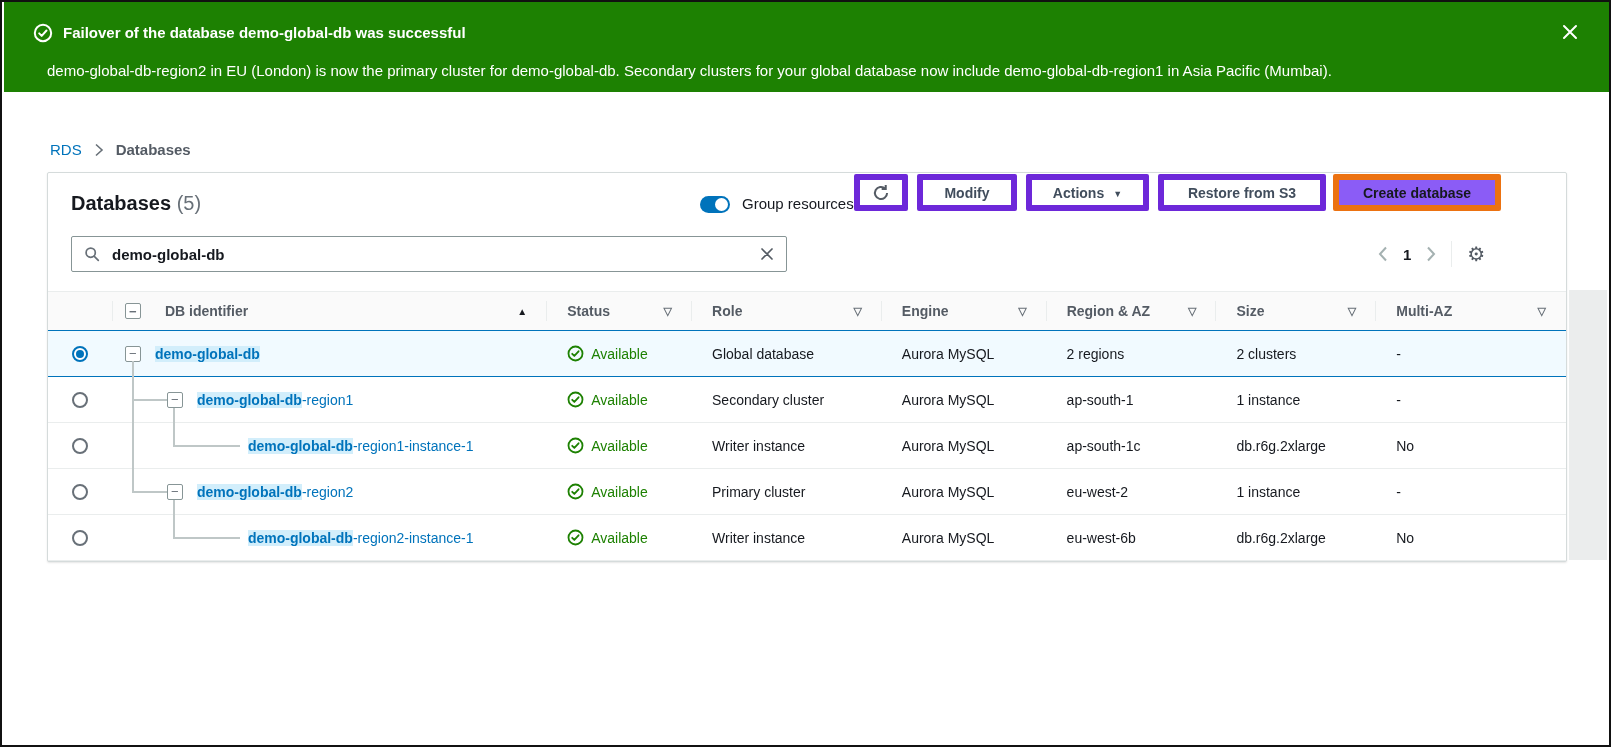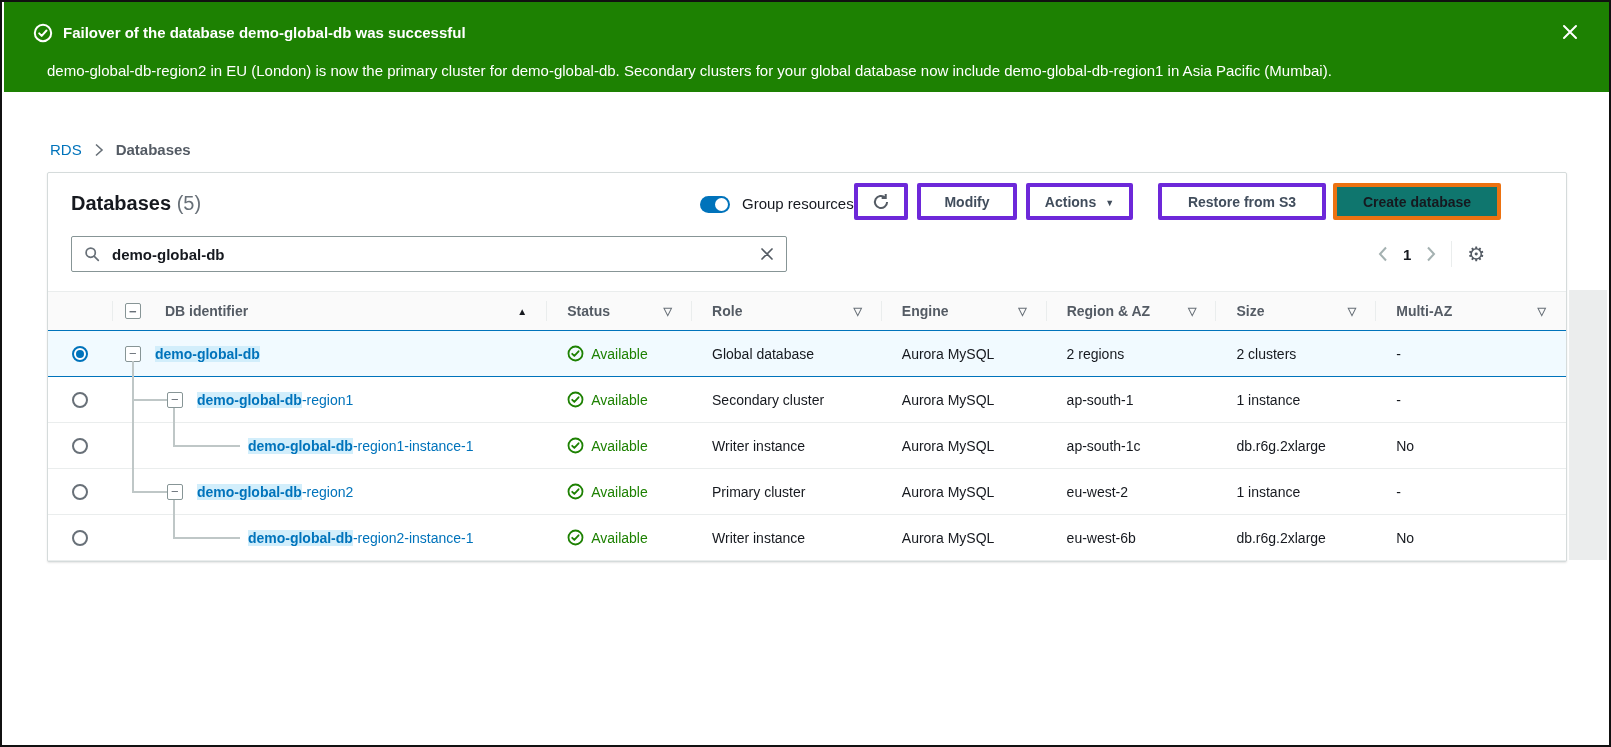--- a/index.html
+++ b/index.html
@@ -29,30 +29,30 @@
     box-shadow:0 1px 2px rgba(0,0,0,0.10); box-sizing:border-box;
   }
   .card-title { position:absolute; left:23px; top:19px; font-size:20px; font-weight:700; color:#16191f; }
   .card-count { font-weight:400; color:#687078; }
 
   .toggle { position:absolute; left:652px; top:23px; width:30px; height:17px; border-radius:9px; background:#0073bb; cursor:pointer; }
   .toggle::after { content:""; position:absolute; right:2px; top:2px; width:13px; height:13px; border-radius:50%; background:#fff; }
   .toggle-label { position:absolute; left:694px; top:22px; font-size:15px; color:#16191f; }
 
   .btn {
-    position:absolute; top:10px; height:37px; box-sizing:border-box;
-    border:4px solid #6d28d9; border-radius:2px; background:#fff; color:#414d5c;
+    position:absolute; top:1px; height:37px; box-sizing:border-box;
+    border:6px solid #6d28d9; border-radius:2px; background:#fff; color:#414d5c;
     font-family:"Liberation Sans", sans-serif; font-size:14px; font-weight:700;
     display:flex; align-items:center; justify-content:center; gap:9px; cursor:pointer; padding:0 4px;
   }
   .btn-refresh { left:806px; width:54px; color:#545b64; }
   .btn-modify { left:869px; width:100px; }
-  .btn-actions { left:978px; width:107px; }
+  .btn-actions { left:978px; width:123px; }
   .btn-restore { left:1110px; width:168px; }
-  .btn-create { left:1285px; width:168px; background:#0f766e; border-color:#ec7211; color:#16191f; }
+  .btn-create { left:1285px; width:168px; background:#8b5cf6; border-color:#ec7211; color:#16191f; }
   .caret { font-size:9px; position:relative; top:1px; }
 
   
   .search {
     position:absolute; left:23px; top:63px; width:716px; height:36px; box-sizing:border-box;
     border:1px solid #879596; border-radius:2px; background:#fff;
     display:flex; align-items:center; padding:0 12px;
   }
   .search input {
     border:none; outline:none; flex:1; font-family:"Liberation Sans", sans-serif;

